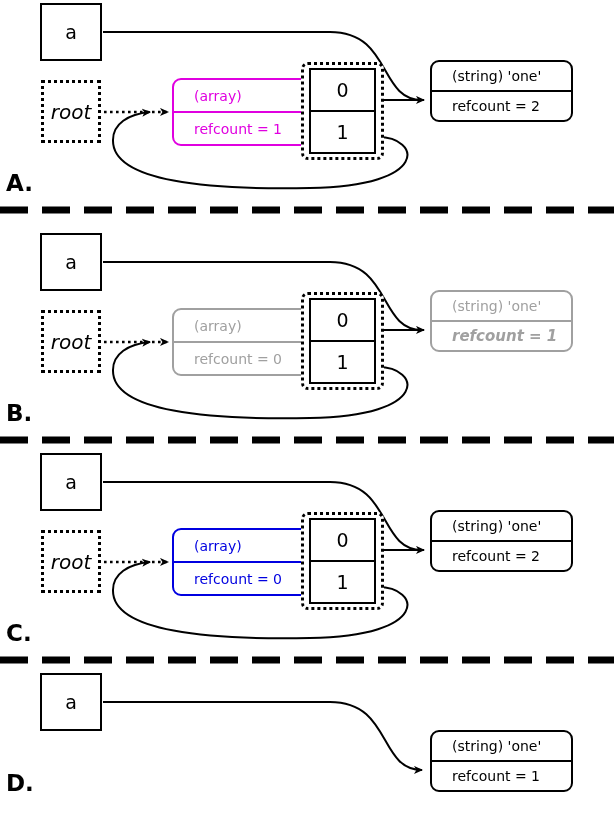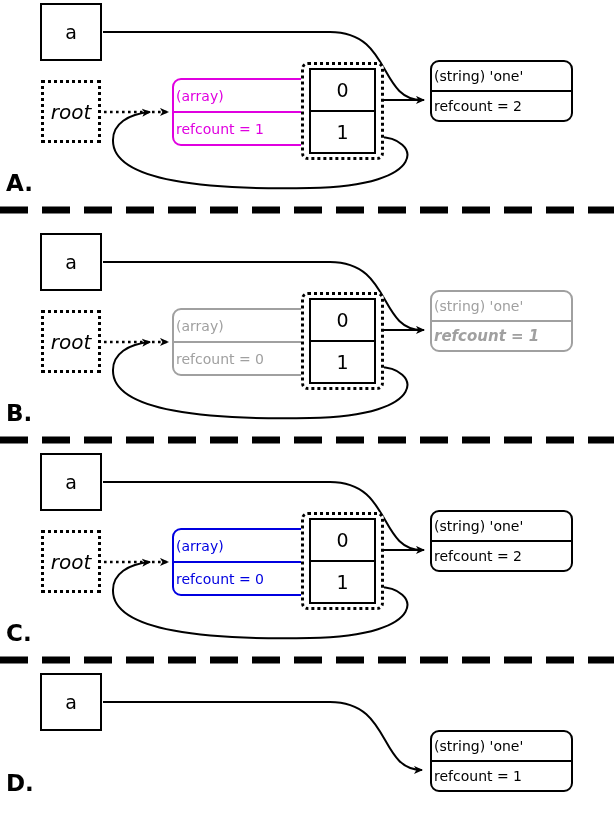--- a/index.html
+++ b/index.html
@@ -23,21 +23,21 @@
     display:flex;align-items:center;justify-content:center;
     font-size:20px;font-style:italic;color:#000;
   }
 
   
   .record{
     box-sizing:border-box;border:2px solid #000;border-radius:9px;background:#fff;
     display:flex;flex-direction:column;overflow:hidden;
   }
   .record .r-top,.record .r-bot{
-    flex:1 1 50%;display:flex;align-items:center;padding-left:2px;
+    flex:1 1 50%;display:flex;align-items:center;padding-left:20px;
     font-size:14px;color:#000;white-space:nowrap;
   }
   .record .r-top{border-bottom:2px solid #000;}
 
   
   .record.magenta{border-color:#e000e0;}
   .record.magenta .r-top{border-bottom-color:#e000e0;}
   .record.magenta .r-top,.record.magenta .r-bot{color:#e000e0;}
 
   .record.blue{border-color:#0000e0;}

